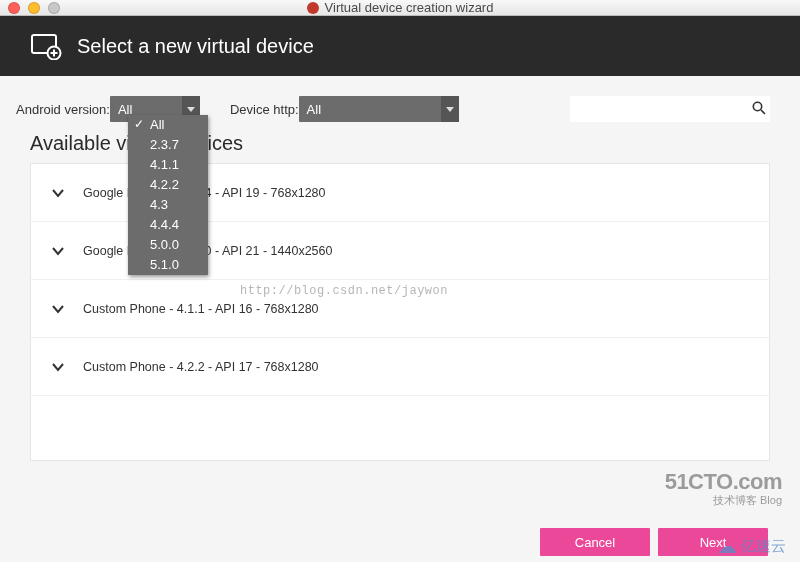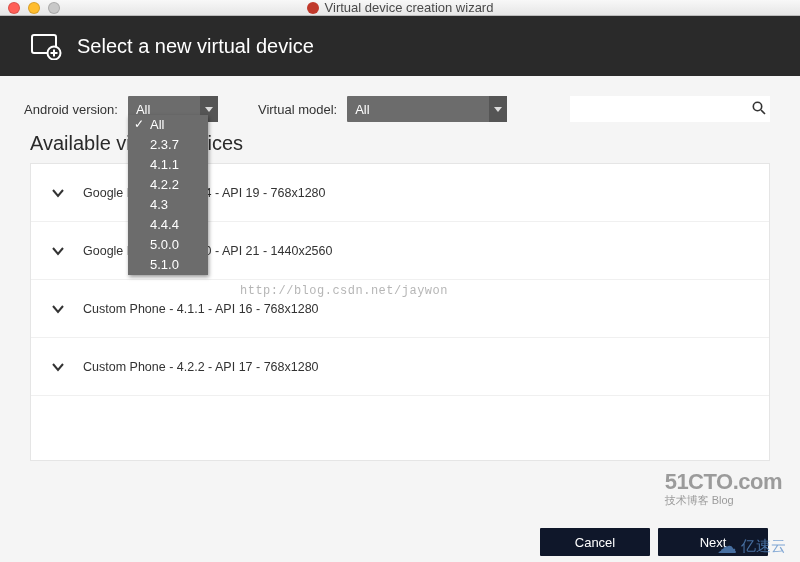--- a/index.html
+++ b/index.html
@@ -8,45 +8,45 @@
   .traffic { display: flex; gap: 8px; }
   .dot { width: 12px; height: 12px; border-radius: 50%; border: 0.5px solid rgba(0,0,0,.15); }
   .dot.red { background: #ff5f57; }
   .dot.yellow { background: #ffbd2e; }
   .dot.green { background: #c8c8c8; }
   .titlecenter { position: absolute; left: 0; right: 0; text-align: center; font-size: 13px; color: #4a4a4a; display: flex; justify-content: center; align-items: center; gap: 6px; pointer-events: none; }
   .app-icon { width: 12px; height: 12px; background: #c0392b; border-radius: 50%; display: inline-block; }
   .header { height: 60px; background: #2a2a2a; display: flex; align-items: center; padding: 0 31px; gap: 14px; }
   .header-icon svg { display: block; }
   .header-title { color: #fff; font-size: 20px; font-weight: 300; }
-  .filters { display: flex; align-items: center; padding: 20px 30px 10px 24px; gap: 10px; font-size: 13px; color: #333; }
+  .filters { display: flex; align-items: center; padding: 20px 30px 10px 16px; font-size: 13px; color: #333; }
   .label { white-space: nowrap; }
   .combo { background: #6c6c6c; color: #fff; height: 26px; display: flex; align-items: center; padding: 0 8px; font-size: 13px; position: relative; border-radius: 1px; }
   .combo.version { width: 90px; margin-right: 30px; }
   .combo.model { width: 160px; }
   .combo-arrow { position: absolute; right: 0; top: 0; bottom: 0; width: 18px; background: #555; display: flex; align-items: center; justify-content: center; }
   .combo-arrow::after { content: ""; border-left: 4px solid transparent; border-right: 4px solid transparent; border-top: 5px solid #ddd; }
   .spacer { flex: 1; }
   .searchbox { width: 200px; height: 26px; background: #fff; display: flex; align-items: center; padding: 0 6px; }
   .searchbox input { border: none; outline: none; flex: 1; font-size: 13px; }
   .search-icon { font-size: 15px; color: #333; }
   .section-title { font-size: 20px; font-weight: 400; padding: 0 30px 8px 30px; color: #2a2a2a; }
   .list { background: #fff; margin: 0 30px; border: 1px solid #e5e5e5; height: 298px; overflow-y: scroll; }
   .list::-webkit-scrollbar { width: 10px; }
   .list::-webkit-scrollbar-thumb { background: #c5c5c5; border-radius: 5px; }
   .row { display: flex; align-items: center; height: 58px; padding: 0 18px; font-size: 12.5px; color: #333; border-bottom: 1px solid #f0f0f0; }
   .chev { width: 18px; height: 18px; margin-right: 16px; display: flex; align-items: center; justify-content: center; }
   .chev svg { display: block; }
   .footer { position: absolute; bottom: 6px; right: 32px; display: flex; gap: 8px; }
-  .btn { background: #0f172a; color: #fff; width: 110px; height: 28px; display: flex; align-items: center; justify-content: center; font-size: 13px; border-radius: 1px; cursor: pointer; }
+  .btn { background: #ec4899; color: #fff; width: 110px; height: 28px; display: flex; align-items: center; justify-content: center; font-size: 13px; border-radius: 1px; cursor: pointer; }
   .dropdown { position: absolute; left: 128px; top: 115px; width: 80px; background: #6c6c6c; color: #fff; font-size: 13px; box-shadow: 1px 2px 4px rgba(0,0,0,.4); z-index: 50; }
   .dd-item { padding: 2px 8px 2px 22px; position: relative; line-height: 16px; }
   .dd-item.checked::before { content: "✓"; position: absolute; left: 6px; top: 1px; font-size: 12px; }
   .watermark-url { position: absolute; left: 240px; top: 284px; font-family: "Courier New", monospace; font-size: 12px; color: rgba(120,120,120,.55); pointer-events: none; letter-spacing: 0.5px; }
-  .wm-51cto { position: absolute; right: 18px; bottom: 54px; text-align: left; pointer-events: none; }
+  .wm-51cto { position: absolute; right: 18px; bottom: 54px; text-align: right; pointer-events: none; }
   .wm-51cto .big { font-family: Arial Black, Arial; font-weight: 900; font-size: 22px; color: rgba(80,80,80,.55); line-height: 22px; letter-spacing: -0.5px; }
   .wm-51cto .small { font-size: 11px; color: rgba(80,80,80,.55); }
   .wm-yisu { position: absolute; right: 14px; bottom: 4px; display: flex; align-items: center; gap: 4px; color: rgba(90,140,200,.75); font-size: 15px; pointer-events: none; font-weight: 500; }
   .wm-yisu .cloud { font-size: 20px; }
 </style>
 </head>
 <body>
 
 <div class="titlebar">
   <div class="traffic">
@@ -71,21 +71,21 @@
   </div>
   <div class="header-title">Select a new virtual device</div>
 </div>
 
 <div class="filters">
   <span class="label">Android version:</span>
   <div class="combo version">
     <span>All</span>
     <div class="combo-arrow"></div>
   </div>
-  <span class="label">Virtual model:</span>
+  <span class="label">Device http:</span>
   <div class="combo model">
     <span>All</span>
     <div class="combo-arrow"></div>
   </div>
   <div class="spacer"></div>
   <div class="searchbox">
     <input type="text" placeholder="" style="">
     <span class="search-icon">
       <svg width="14" height="14" viewBox="0 0 14 14">
           <circle cx="5.5" cy="5.5" r="4.2" fill="none" stroke="#333" stroke-width="1.6"></circle>

